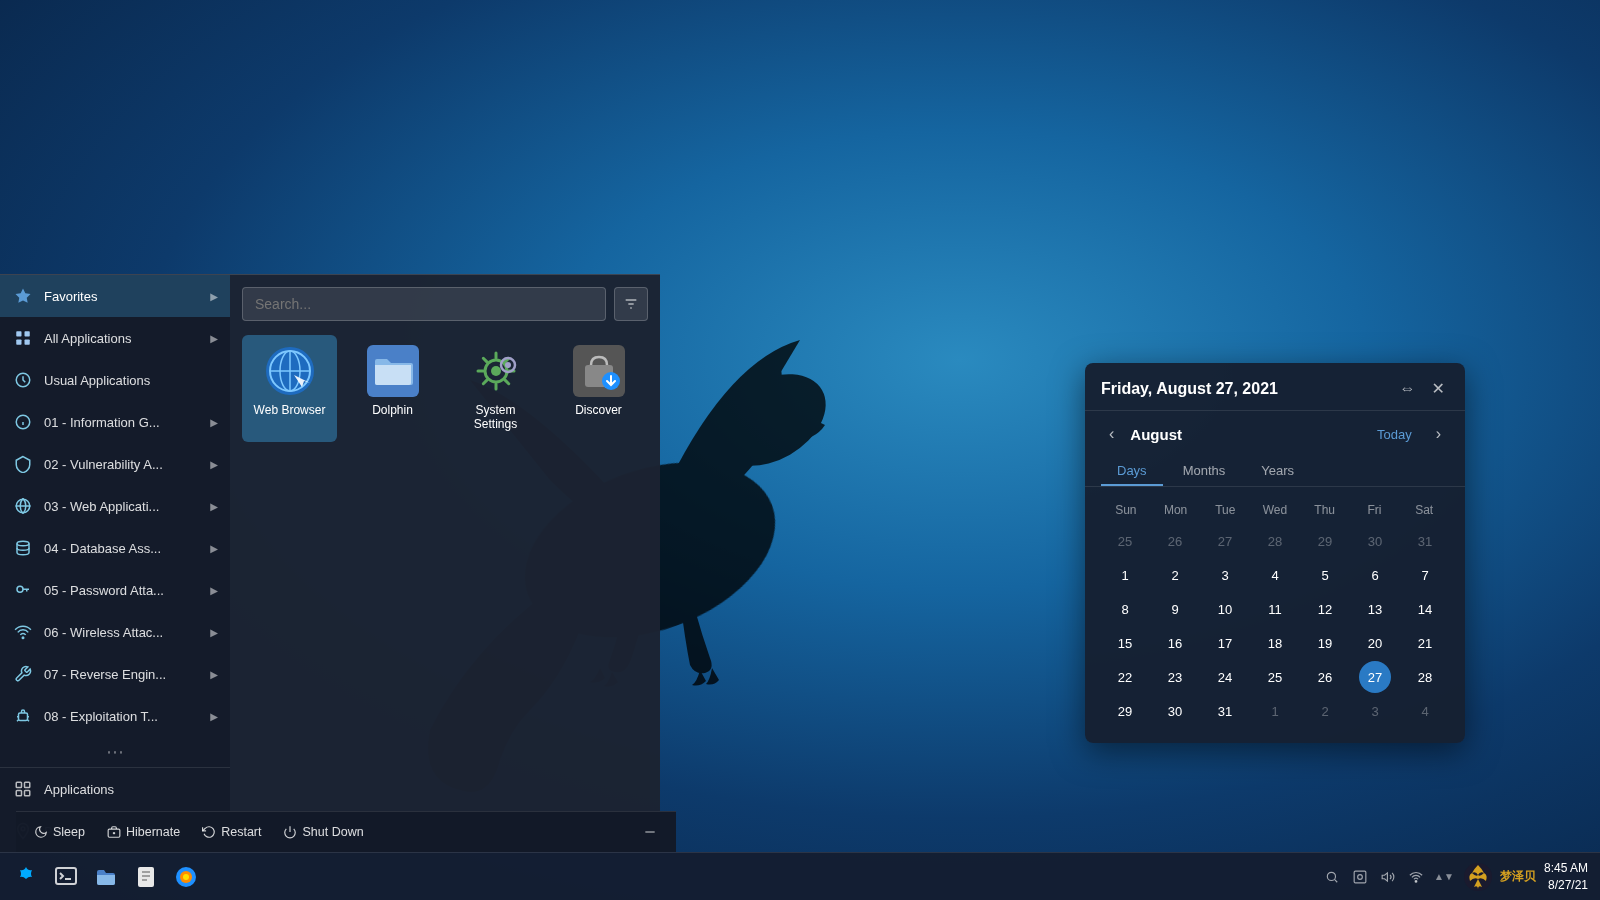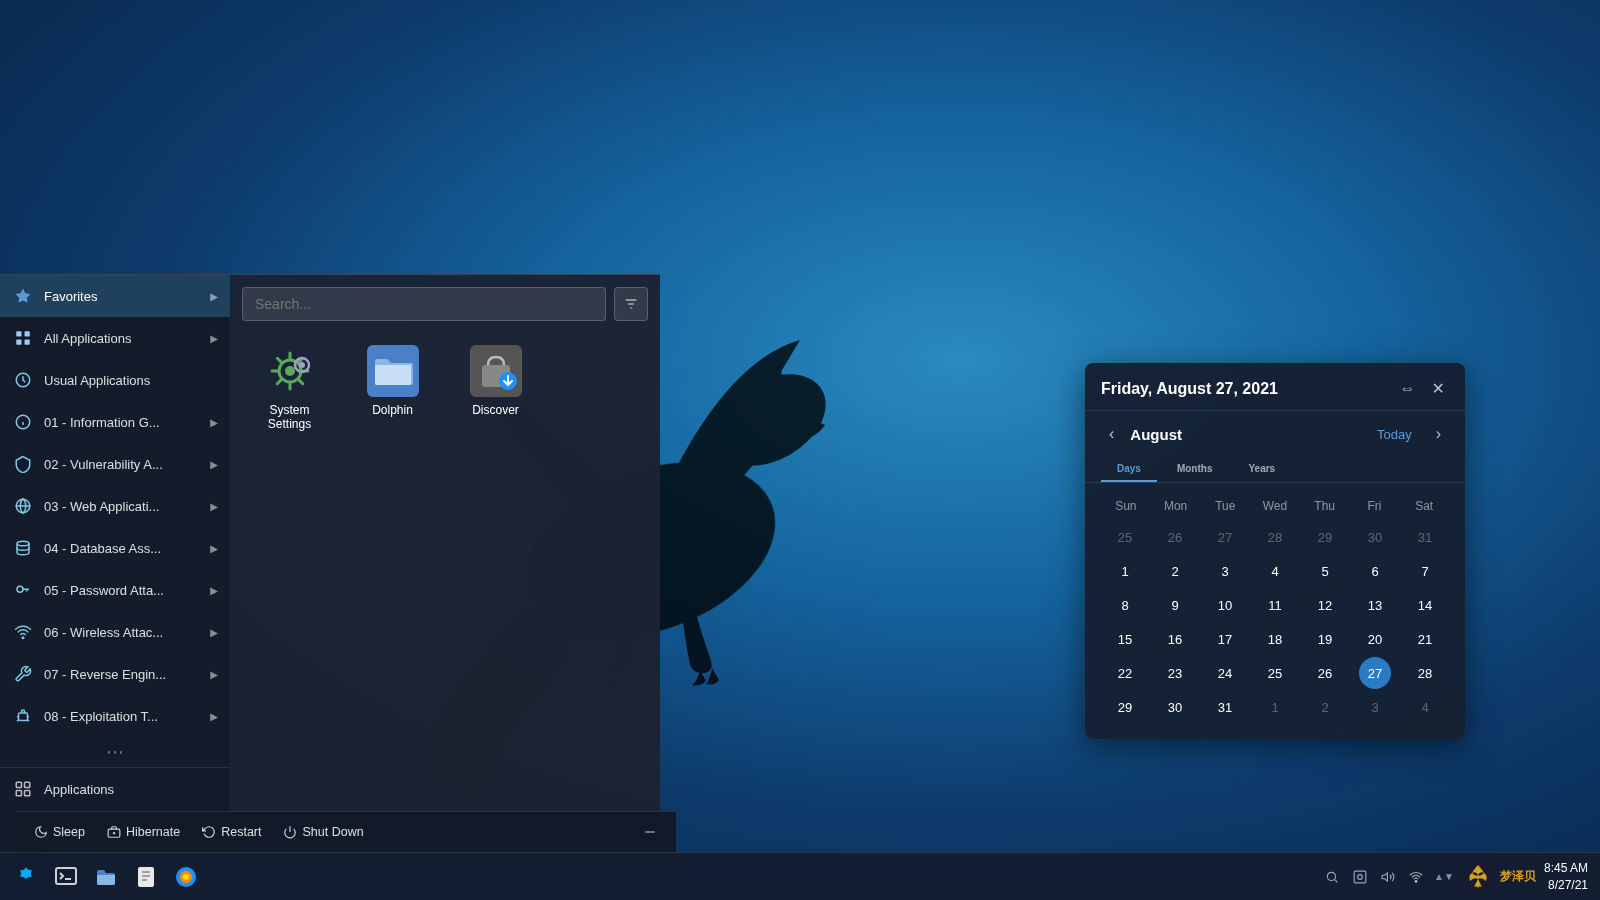--- a/index.html
+++ b/index.html
@@ -337,25 +337,24 @@
 
     .cal-tabs {
       display: flex;
       padding: 0 16px;
       border-bottom: 1px solid rgba(255,255,255,0.1);
       gap: 4px;
     }
 
     .cal-tab {
       padding: 6px 16px;
-      font-size: 10px;
+      font-size: 13px;
       cursor: pointer;
       color: rgba(255,255,255,0.6);
       border-bottom: 2px solid transparent;
-      font-weight: bold;
     }
 
     .cal-tab.active {
       color: #5b9bd5;
       border-bottom: 2px solid #5b9bd5;
     }
 
     .cal-grid {
       padding: 12px 16px 16px;
     }
@@ -647,20 +646,46 @@
         <svg width="16" height="16" viewBox="0 0 24 24" fill="none" stroke="rgba(255,255,255,0.7)" stroke-width="2">
           <line x1="4" y1="6" x2="20" y2="6"></line>
             <line x1="8" y1="12" x2="16" y2="12"></line>
             <line x1="11" y1="18" x2="13" y2="18"></line>
         </svg>
       </div>
     </div>
 
     <div class="app-grid">
 
+      <div class="app-item selected">
+        <div class="app-icon-wrap">
+          <svg width="52" height="52" viewBox="0 0 52 52">
+            <circle cx="26" cy="26" r="24" fill="#1e6bbf"></circle>
+            <circle cx="26" cy="26" r="20" fill="none" stroke="#7ec8ff" stroke-width="2"></circle>
+            <ellipse cx="26" cy="26" rx="10" ry="20" fill="none" stroke="#7ec8ff" stroke-width="1.5"></ellipse>
+            <line x1="6" y1="26" x2="46" y2="26" stroke="#7ec8ff" stroke-width="1.5"></line>
+            <line x1="26" y1="6" x2="26" y2="46" stroke="#7ec8ff" stroke-width="1.5"></line>
+
+            <path d="M30 30 L38 42 L40 36 L46 38 Z" fill="white" opacity="0.9"></path>
+          </svg>
+        </div>
+        <span class="app-label">Web Browser</span>
+      </div>
+
+      <div class="app-item">
+        <div class="app-icon-wrap">
+          <svg width="52" height="52" viewBox="0 0 52 52">
+            <rect width="52" height="52" rx="6" fill="#4a80c8"></rect>
+
+            <path d="M8 16 Q8 14 10 14 L20 14 L24 18 L44 18 Q46 18 46 20 L46 38 Q46 40 44 40 L10 40 Q8 40 8 38 Z" fill="#87b8e8"></path>
+            <path d="M8 20 L44 20 L44 38 Q44 40 42 40 L10 40 Q8 40 8 38 Z" fill="#c8dff5"></path>
+          </svg>
+        </div>
+        <span class="app-label">Dolphin</span>
+      </div>
 
       <div class="app-item">
         <div class="app-icon-wrap">
           <svg width="52" height="52" viewBox="0 0 52 52">
             <circle cx="26" cy="26" r="11" fill="none" stroke="#5baa5b" stroke-width="3"></circle>
             <circle cx="26" cy="26" r="5" fill="#5baa5b"></circle>
 
             <g stroke="#5baa5b" stroke-width="3" stroke-linecap="round">
               <line x1="26" y1="8" x2="26" y2="13"></line>
               <line x1="26" y1="39" x2="26" y2="44"></line>
@@ -675,32 +700,20 @@
             <circle cx="38" cy="20" r="7" fill="none" stroke="#a0a0c8" stroke-width="2.5"></circle>
             <circle cx="38" cy="20" r="3" fill="#a0a0c8"></circle>
           </svg>
         </div>
         <span class="app-label">System Settings</span>
       </div>
 
       <div class="app-item">
         <div class="app-icon-wrap">
           <svg width="52" height="52" viewBox="0 0 52 52">
-            <rect width="52" height="52" rx="6" fill="#4a80c8"></rect>
-
-            <path d="M8 16 Q8 14 10 14 L20 14 L24 18 L44 18 Q46 18 46 20 L46 38 Q46 40 44 40 L10 40 Q8 40 8 38 Z" fill="#87b8e8"></path>
-            <path d="M8 20 L44 20 L44 38 Q44 40 42 40 L10 40 Q8 40 8 38 Z" fill="#c8dff5"></path>
-          </svg>
-        </div>
-        <span class="app-label">Dolphin</span>
-      </div>
-
-      <div class="app-item">
-        <div class="app-icon-wrap">
-          <svg width="52" height="52" viewBox="0 0 52 52">
             <rect width="52" height="52" rx="6" fill="#555"></rect>
 
             <rect x="12" y="20" width="28" height="22" rx="3" fill="#888"></rect>
             <path d="M18 20 Q18 12 26 12 Q34 12 34 20" fill="none" stroke="#bbb" stroke-width="2.5"></path>
 
             <circle cx="38" cy="36" r="9" fill="#1e90ff"></circle>
             <path d="M38 31 L38 39 M34 36 L38 40 L42 36" stroke="white" stroke-width="2" fill="none" stroke-linecap="round"></path>
           </svg>
         </div>
         <span class="app-label">Discover</span>

